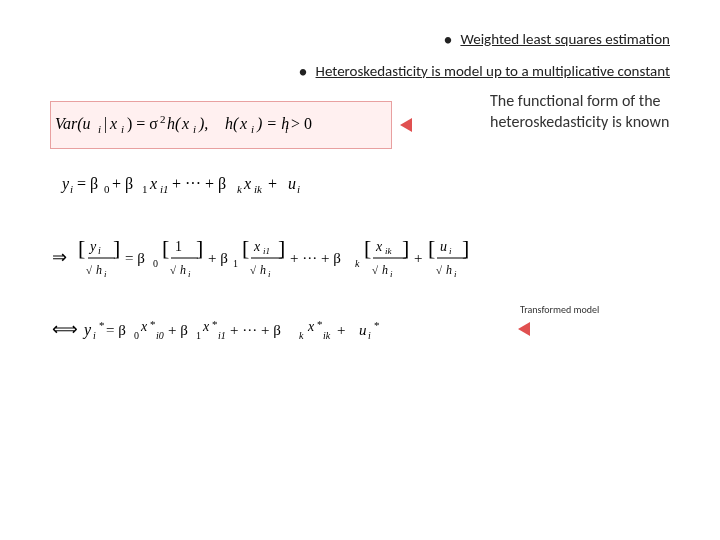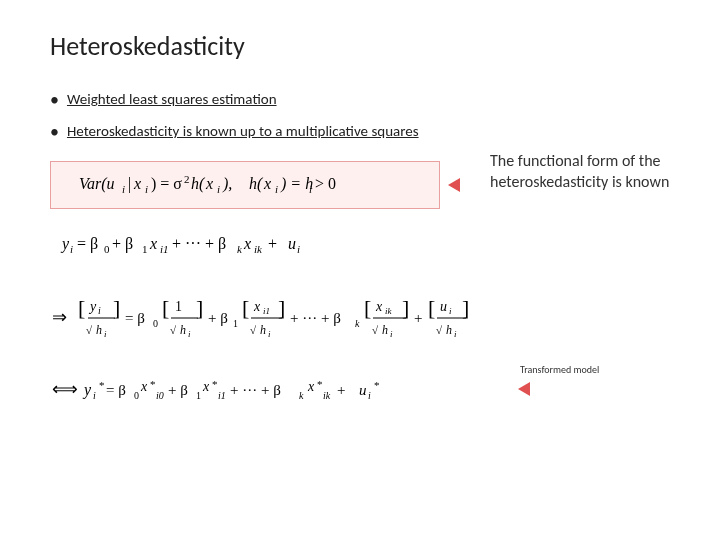--- a/index.html
+++ b/index.html
@@ -32,20 +32,21 @@
       margin-bottom: 18px;
     }
 
     .bullet-list li {
       font-size: 15px;
       font-family: Calibri, Arial, sans-serif;
       color: #222;
       margin-bottom: 10px;
       display: flex;
       align-items: flex-start;
+      justify-content: flex-end;
     }
 
     .bullet-list li::before {
       content: "•";
       margin-right: 8px;
       font-size: 18px;
       line-height: 1.2;
     }
 
     .bullet-list li span {
@@ -60,21 +61,21 @@
     .eq-row {
       display: flex;
       align-items: center;
       margin-bottom: 22px;
       position: relative;
     }
 
     .eq-box {
       border: 1.5px solid #e8a0a0;
       background: #fff0f0;
-      padding: 5px 24px;
+      padding: 5px 0;
       display: inline-flex;
       align-items: center;
     }
 
     .annotation-box {
       position: absolute;
       right: 0;
       top: -10px;
       width: 180px;
       font-size: 16px;
@@ -128,28 +129,27 @@
 
     .annotated-row {
       position: relative;
     }
   </style>
 </head>
 <body>
 
 <div class="page">
 
-  <h1 class="title">Heteroskedasticity</h1>
 
   <ul class="bullet-list">
     <li>
       <span style="text-decoration:underline;">Weighted least squares estimation</span>
     </li>
     <li>
-      <span>Heteroskedasticity is known up to a multiplicative squares</span>
+      <span>Heteroskedasticity is model up to a multiplicative constant</span>
     </li>
   </ul>
 
   <div class="equations-area">
 
     <div class="eq-row annotated-row" style="margin-bottom: 18px;">
       <div class="eq-box">
         <span class="math">
           
           <svg width="340" height="32">

